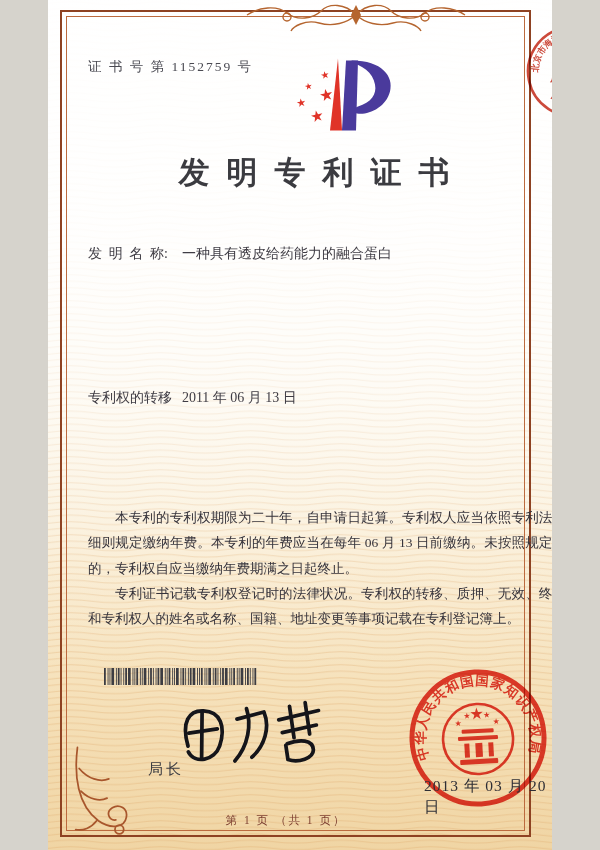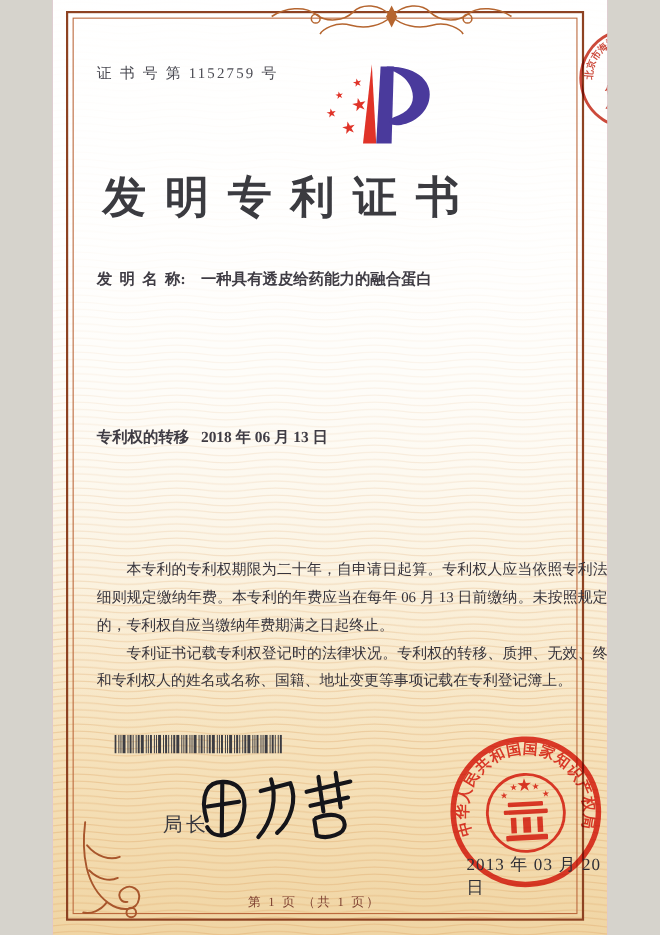--- a/index.html
+++ b/index.html
@@ -10,30 +10,30 @@
   .bg-fade{position:absolute;inset:0;background:linear-gradient(180deg,rgba(255,255,255,.97) 0%,rgba(255,255,255,.9) 28%,rgba(255,255,255,.55) 48%,rgba(255,255,255,.15) 66%,rgba(255,255,255,0) 80%);}
   .frame-outer{position:absolute;left:12px;top:10px;right:21px;bottom:13px;border:2.5px solid #8e4222;}
   .frame-inner{position:absolute;left:18px;top:16px;right:27px;bottom:19px;border:1.5px solid #bc6a3e;}
   .orn-top{position:absolute;left:185px;top:1px;width:246px;height:34px;}
   .orn-bl{position:absolute;left:17px;top:744px;width:72px;height:96px;}
   .orn-br{position:absolute;left:506px;top:726px;width:70px;height:112px;}
   .cert-no{position:absolute;left:40px;top:58px;font-size:13.5px;letter-spacing:2px;color:#4a4a52;}
   .logo{position:absolute;left:240px;top:48px;width:150px;height:96px;}
   .stamp{mix-blend-mode:multiply;}
   .tax-stamp{position:absolute;left:476px;top:23px;width:97px;height:97px;transform:rotate(-12deg);opacity:.92;}
-  .title{position:absolute;left:0;right:0;top:152px;text-align:left;font-size:40px;font-weight:600;
+  .title{position:absolute;left:0;right:0;top:152px;text-align:center;font-size:31px;font-weight:600;
          letter-spacing:17px;text-indent:17px;color:#3b3b40;margin-left:28px;}
-  .field{position:absolute;left:40px;font-size:14px;color:#3f3c44;white-space:nowrap;font-weight:bold;}
+  .field{position:absolute;left:40px;font-size:14px;color:#3f3c44;white-space:nowrap;}
   .flabel{display:inline-block;width:76px;text-align:justify;text-align-last:justify;vertical-align:bottom;}
   .fcolon{margin-right:14px;}
   .paras{position:absolute;left:40px;top:505px;width:519px;font-size:13.5px;line-height:25.3px;
          color:#36333b;text-align:justify;}
   .paras p{margin:0;text-indent:2em;}
   .barcode{position:absolute;left:56px;top:668px;width:154px;height:17px;}
-  .sig-role{position:absolute;left:100px;top:737px;font-size:18px;color:#3a3a40;letter-spacing:3px;}
+  .sig-role{position:absolute;left:100px;top:760px;font-size:15px;color:#3a3a40;letter-spacing:3px;}
   .sig-script{position:absolute;left:128px;top:696px;width:158px;height:76px;transform:rotate(-3deg);}
   .sig-name-hidden{position:absolute;left:150px;top:745px;opacity:0;font-size:10px;}
   .big-seal{position:absolute;left:355px;top:663px;width:150px;height:150px;transform:rotate(-3deg);opacity:.95;}
   .seal-date{position:absolute;left:376px;top:776px;font-size:15.5px;letter-spacing:1px;color:#2e2e35;z-index:5;}
   .footer{position:absolute;left:0;right:0;top:813px;text-align:center;transform:translateX(-14px);
           font-size:11.5px;letter-spacing:2px;color:#7d3f30;}
   svg text{font-family:"Liberation Serif","DejaVu Serif",serif;}
 </style>
 </head>
 <body>
@@ -115,21 +115,21 @@
     <text x="48" y="45" font-size="9.5" font-weight="bold" fill="#c83a2a" text-anchor="middle">印 花 税</text>
     <text x="48" y="57" font-size="9.5" font-weight="bold" fill="#c83a2a" text-anchor="middle">代扣专用章</text>
   </svg>
 
   <div class="title">发明专利证书</div>
 
   <div class="field" style="top:245px">
     <span class="flabel">发明名称</span><span class="fcolon">:</span><span>一种具有透皮给药能力的融合蛋白</span>
   </div>
   <div class="field" style="top:389px">
-    <span class="flabel">专利权的转移</span><span class="fcolon">:</span><span>2018 年 06 月 13 日</span>
+    <span class="flabel">专利权的转移</span><span class="fcolon">:</span><span>2011 年 06 月 13 日</span>
   </div>
 
   <div class="paras">
     <p>本专利的专利权期限为二十年，自申请日起算。专利权人应当依照专利法及其实施细则规定缴纳年费。本专利的年费应当在每年 06 月 13 日前缴纳。未按照规定缴纳年费的，专利权自应当缴纳年费期满之日起终止。</p>
     <p>专利证书记载专利权登记时的法律状况。专利权的转移、质押、无效、终止、恢复和专利权人的姓名或名称、国籍、地址变更等事项记载在专利登记簿上。</p>
   </div>
 
   <svg class="barcode" id="barcode" viewBox="0 0 154 17" preserveAspectRatio="none">
       <rect x="0.0" y="0" width="1.8" height="17" fill="#3c3c42"></rect>
       <rect x="3.6" y="0" width="0.9" height="17" fill="#3c3c42"></rect>

